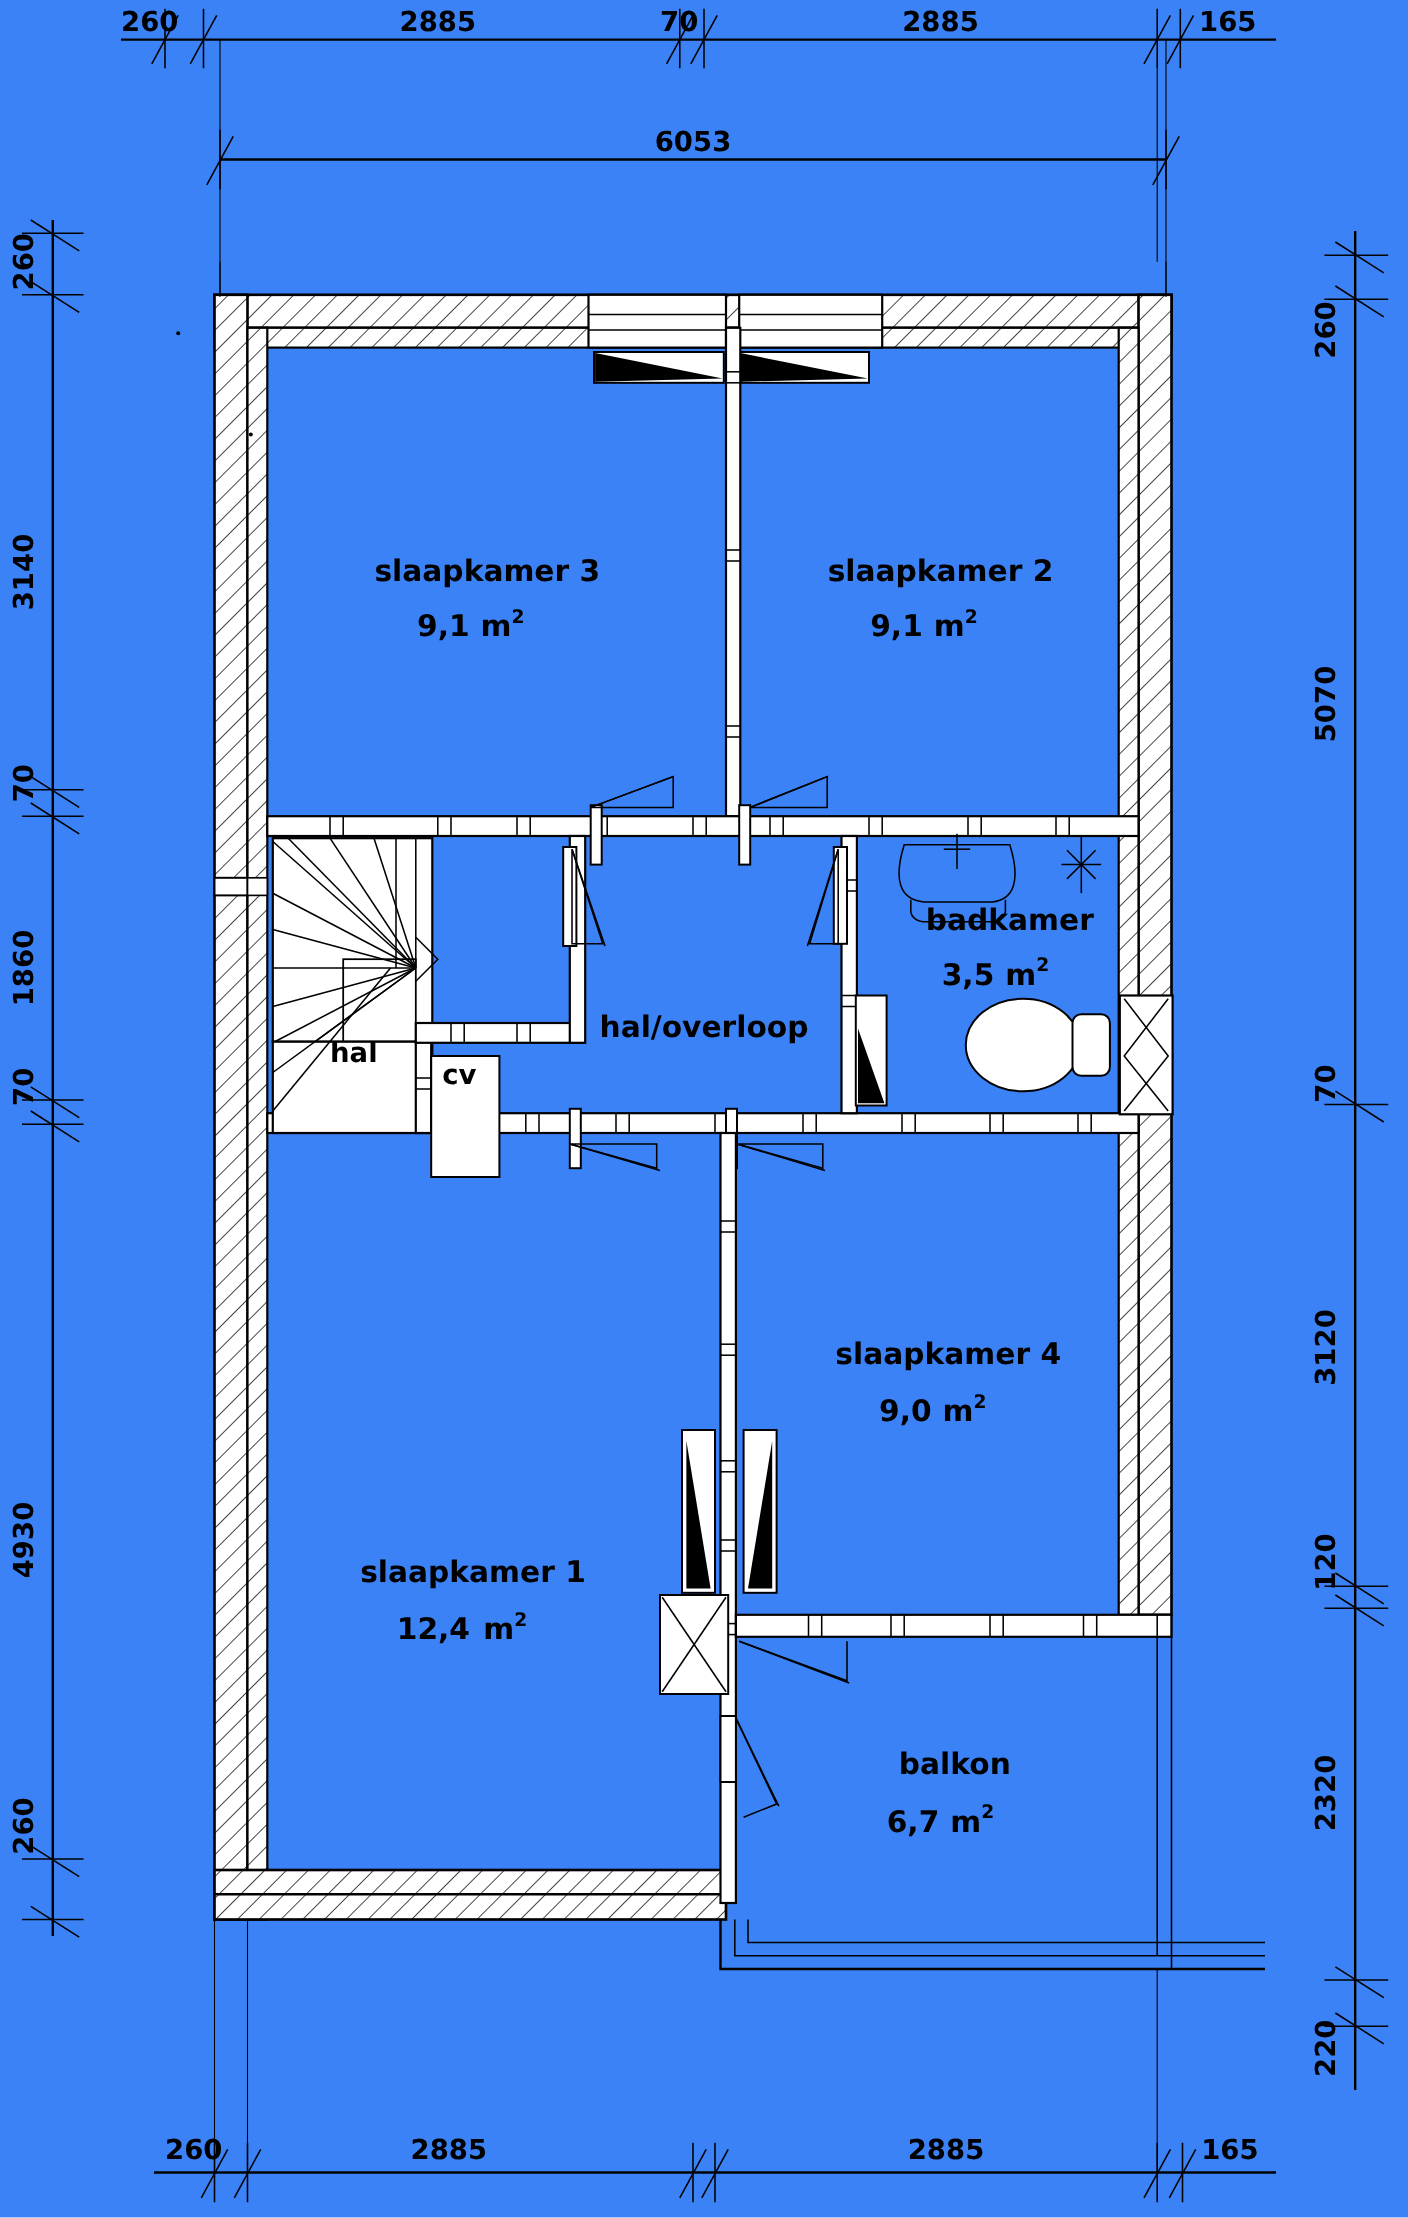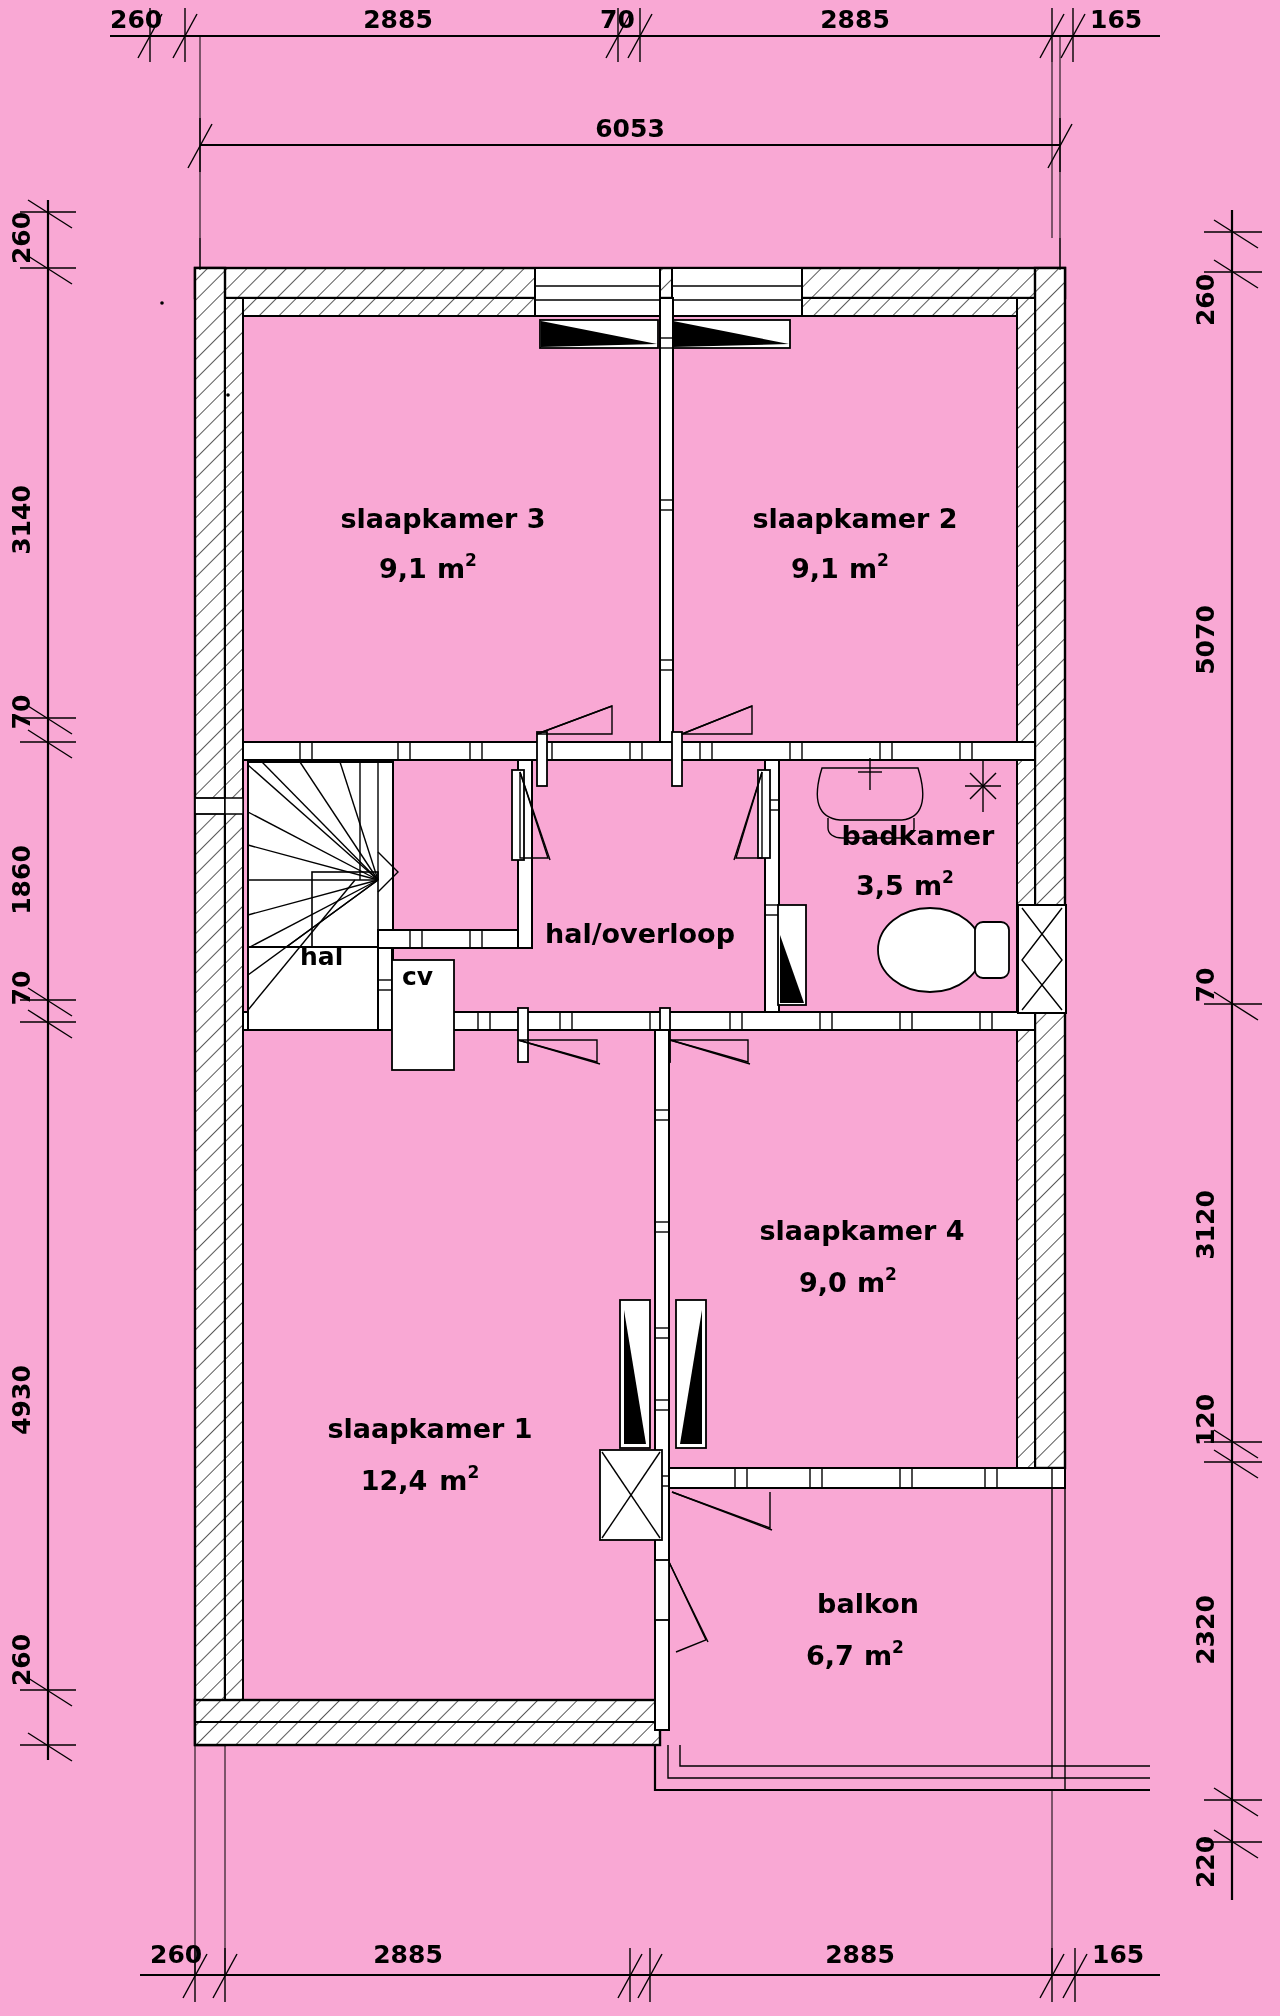--- a/index.html
+++ b/index.html
@@ -1,18 +1,18 @@
 <!DOCTYPE html>
 <html><head>
 <meta charset="utf-8">
 <style>
   html,body{margin:0;padding:0;background:#ffffff;}
   body{width:1280px;height:2016px;overflow:hidden;
        font-family:"DejaVu Sans Mono", monospace;}
-  #stage{position:relative;width:1280px;height:2016px;background:#f9a8d4;}
+  #stage{position:relative;width:1280px;height:2016px;background:#3b82f6;}
   svg#plan{position:absolute;left:0;top:0;width:1280px;height:2016px;display:block;}
   .dimtext{font-family:"DejaVu Sans", sans-serif;font-weight:bold;font-size:25px;fill:#000;}
   .roomname{font-family:"DejaVu Sans", sans-serif;font-weight:bold;font-size:27px;fill:#000;}
   .roomarea{font-family:"DejaVu Sans", sans-serif;font-weight:bold;font-size:27px;fill:#000;}
   .sup{font-family:"DejaVu Sans", sans-serif;font-weight:bold;font-size:17px;fill:#000;}
   .smalllbl{font-family:"DejaVu Sans", sans-serif;font-weight:bold;font-size:25px;fill:#000;}
   .ln{stroke:#000;fill:none;}
   .thin{stroke-width:1.4;}
   .med{stroke-width:2.2;}
   .hair{stroke-width:1;}

